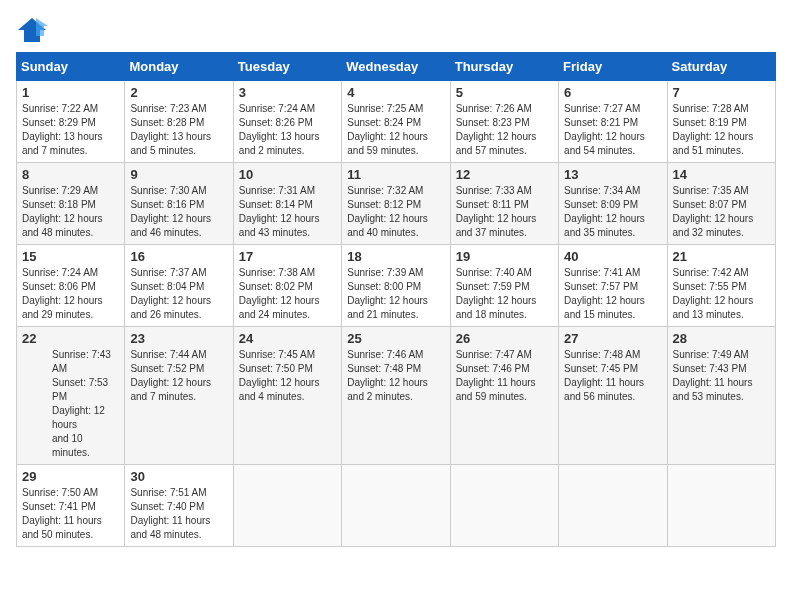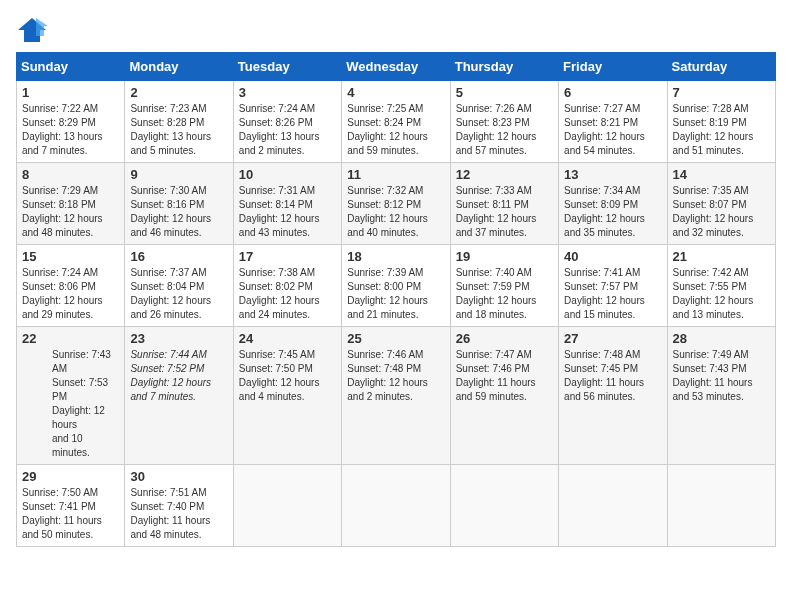--- a/index.html
+++ b/index.html
@@ -267,21 +267,21 @@
       <tr>
         <td>
           <span class="day-num">22</span>
           <div class="day-detail" style="white-space: pre-line; margin-left: 30px;">Sunrise: 7:43 AM
 Sunset: 7:53 PM
 Daylight: 12 hours
 and 10 minutes.</div>
         </td>
         <td>
           <span class="day-num">23</span>
-          <div class="day-detail" style="white-space: pre-line; font-style: italic;">Sunrise: 7:44 AM
+          <div class="day-detail" style="white-space: pre-line;">Sunrise: 7:44 AM
 Sunset: 7:52 PM
 Daylight: 12 hours
 and 7 minutes.</div>
         </td>
         <td>
           <span class="day-num">24</span>
           <div class="day-detail" style="white-space: pre-line;">Sunrise: 7:45 AM
 Sunset: 7:50 PM
 Daylight: 12 hours
 and 4 minutes.</div>

